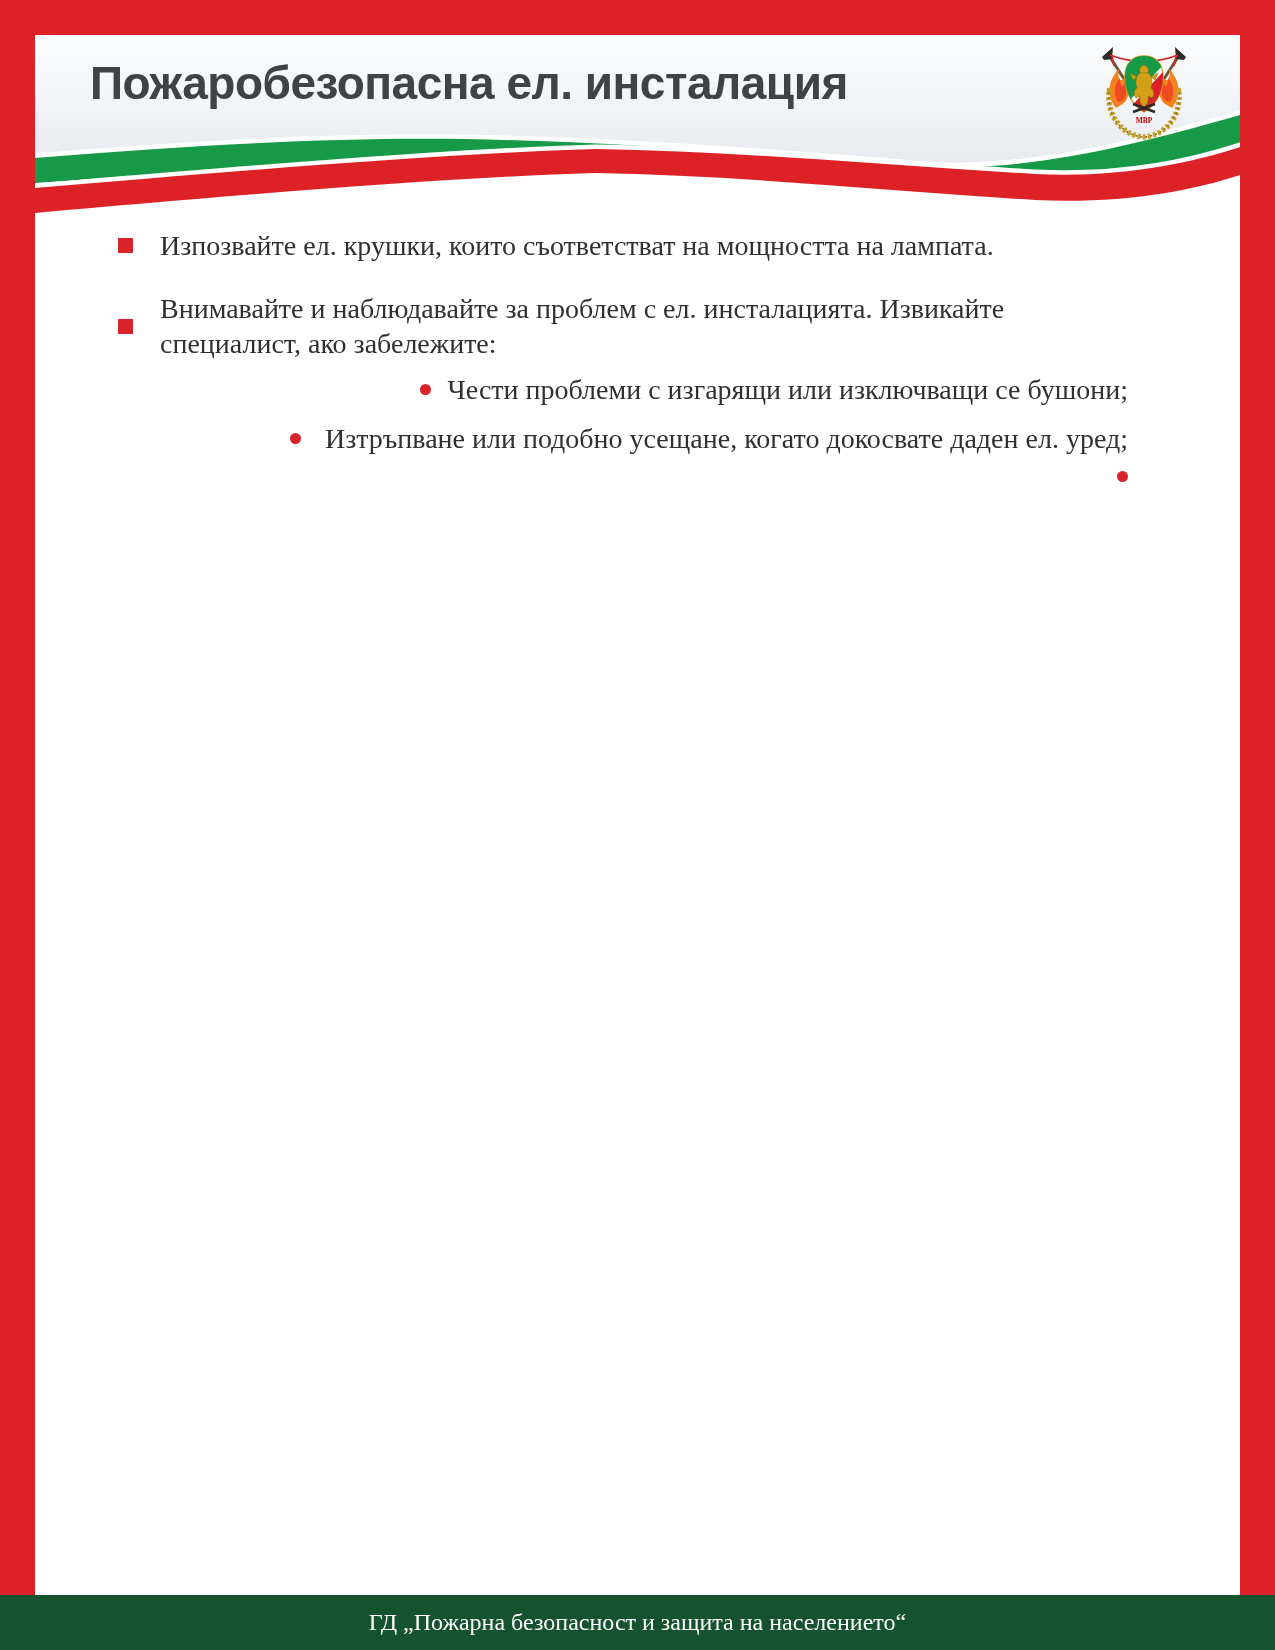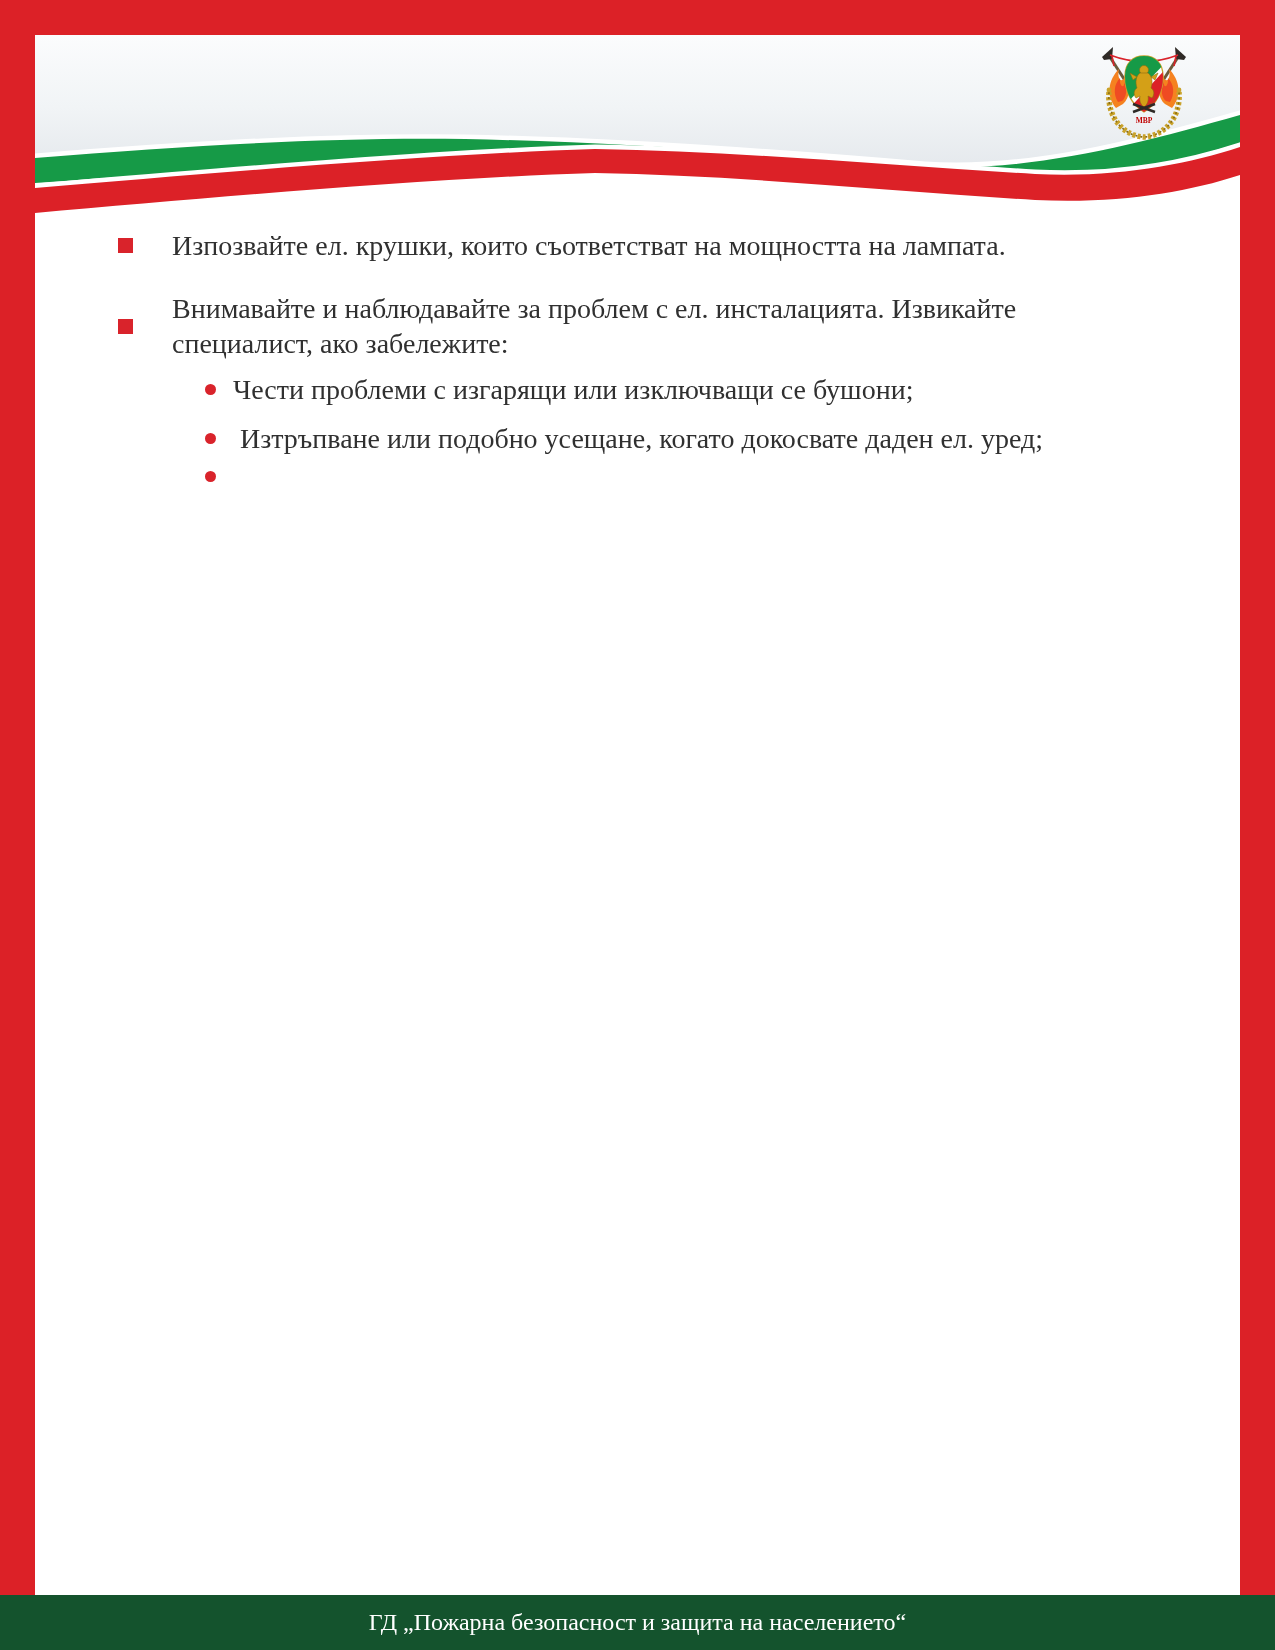--- a/index.html
+++ b/index.html
@@ -20,27 +20,27 @@
     position:absolute; left:90px; top:56px; margin:0; z-index:2;
     font-family:"Liberation Sans", sans-serif; font-weight:bold;
     font-size:46px; color:#3e4347; letter-spacing:-0.5px; white-space:nowrap;
   }
 
   .emblem { position:absolute; left:1100px; top:46px; width:88px; height:96px; z-index:3; }
 
   
   .content-list { position:absolute; left:118px; top:228px; width:1010px; z-index:2;
                   color:#303030; font-size:28px; }
-  .main-item { display:flex; align-items:center; gap:39px; }
+  .main-item { display:flex; align-items:center; gap:27px; }
   .main-item + .main-item { margin-top:28px; }
   .square-bullet { width:15px; height:15px; background:#d9232b; flex:none; }
   .main-text { line-height:35px; max-width:885px; }
 
   .sub-list { margin-top:12px; padding-left:87px; }
-  .sub-item { display:flex; align-items:center; gap:17px; margin-bottom:16px; }
+  .sub-item { display:flex; align-items:center; gap:17px; margin-bottom:16px;justify-content:flex-end; }
   .dot-bullet { width:11px; height:11px; border-radius:50%; background:#d9232b; flex:none; }
   .sub-text { line-height:33px; max-width:860px; white-space:pre-wrap; }
 
   .footer-band {
     position:absolute; left:0; bottom:0; width:1275px; height:55px;
     background:#14532d; color:#ffffff; z-index:4;
     display:flex; align-items:center; justify-content:center;
     font-size:24px; font-family:"Liberation Serif", serif;
   }
 </style>
@@ -62,20 +62,21 @@
 
     <path fill="url(#hdrGrad)" d="M0,0 L1205,0 L1205,80 C1100,110 990,138 890,131 C760,120 580,107 430,104 C300,102 160,110 0,123 Z"></path>
 
     <path fill="#ffffff" stroke="#ffffff" stroke-width="9" d="M0,123 C160,110 300,102 430,104 C580,107 760,120 890,131 C990,138 1100,110 1205,80 L1205,108 C1100,140 990,166 890,159 C760,148 580,134 430,131 C300,129 160,136 0,148 Z"></path>
     <path fill="#169a47" d="M0,123 C160,110 300,102 430,104 C580,107 760,120 890,131 C990,138 1100,110 1205,80 L1205,108 C1100,140 990,166 890,159 C760,148 580,134 430,131 C300,129 160,136 0,148 Z"></path>
 
     <path fill="#ffffff" stroke="#ffffff" stroke-width="9" d="M0,153 C180,138 400,119 560,114 C700,116 850,130 1000,139 C1080,143 1150,130 1205,112 L1205,140 C1150,158 1080,169 1000,165 C850,156 700,140 560,138 C400,143 180,162 0,178 Z"></path>
     <path fill="#dc2127" d="M0,153 C180,138 400,119 560,114 C700,116 850,130 1000,139 C1080,143 1150,130 1205,112 L1205,140 C1150,158 1080,169 1000,165 C850,156 700,140 560,138 C400,143 180,162 0,178 Z"></path>
   </svg>
 
+  <h1 class="page-title">Пожаробезопасна ел. инсталация</h1>
 
   <svg class="emblem" viewBox="0 0 88 96">
 
     <g>
       <line x1="26" y1="36" x2="8" y2="8" stroke="#6b5a3a" stroke-width="3"></line>
       <line x1="62" y1="36" x2="80" y2="8" stroke="#6b5a3a" stroke-width="3"></line>
       <polygon points="2,11 13,1 12,13 4,14" fill="#2e2a26"></polygon>
       <polygon points="86,11 75,1 76,13 84,14" fill="#2e2a26"></polygon>
       <path d="M10,9 Q44,22 78,9" fill="none" stroke="#d9232b" stroke-width="1.6"></path>
       <line x1="12" y1="10" x2="14" y2="20" stroke="#d9232b" stroke-width="1.6"></line>

